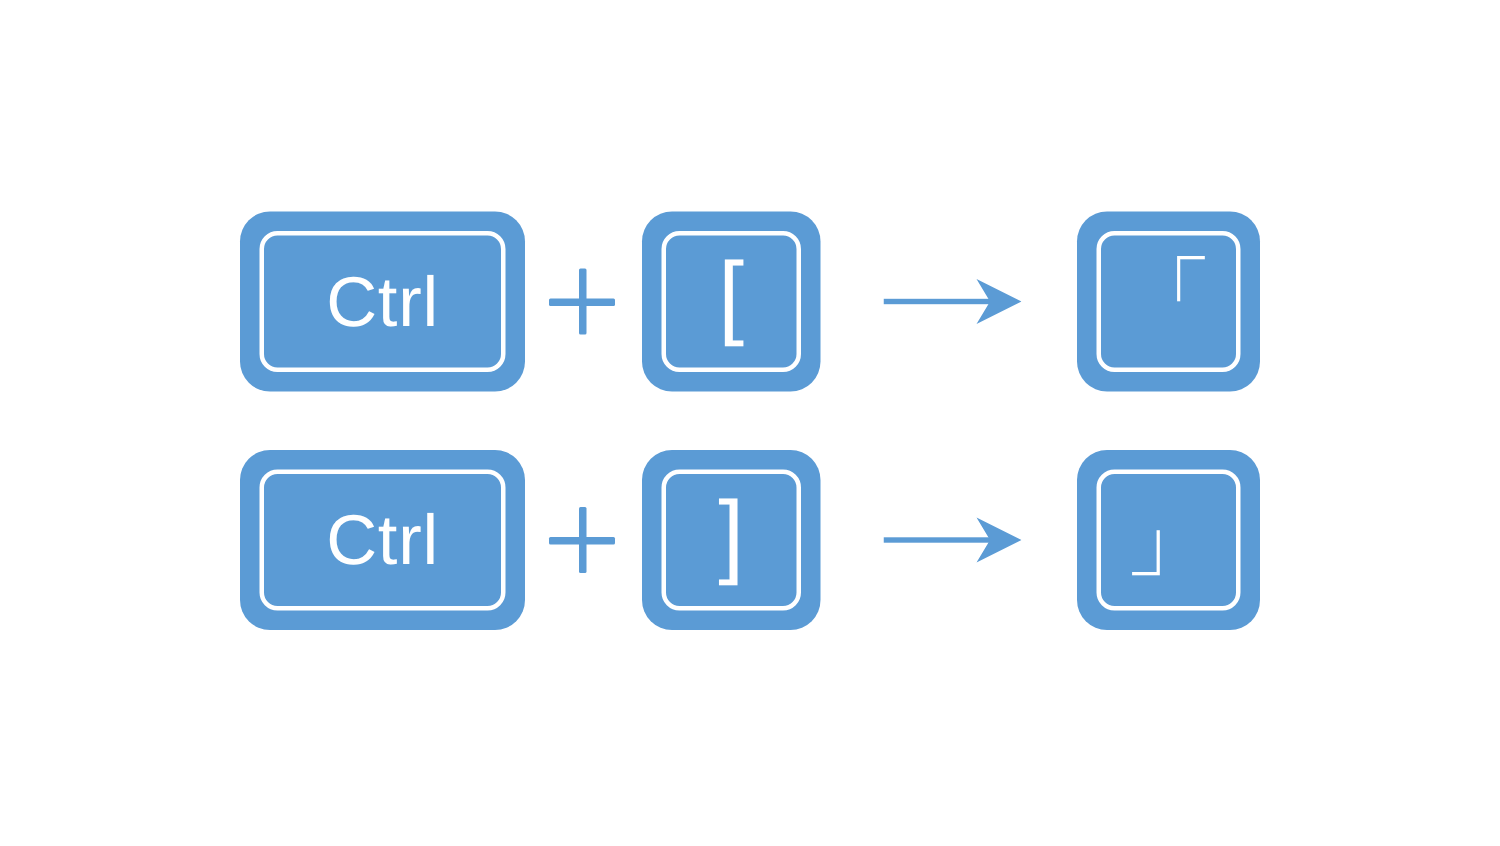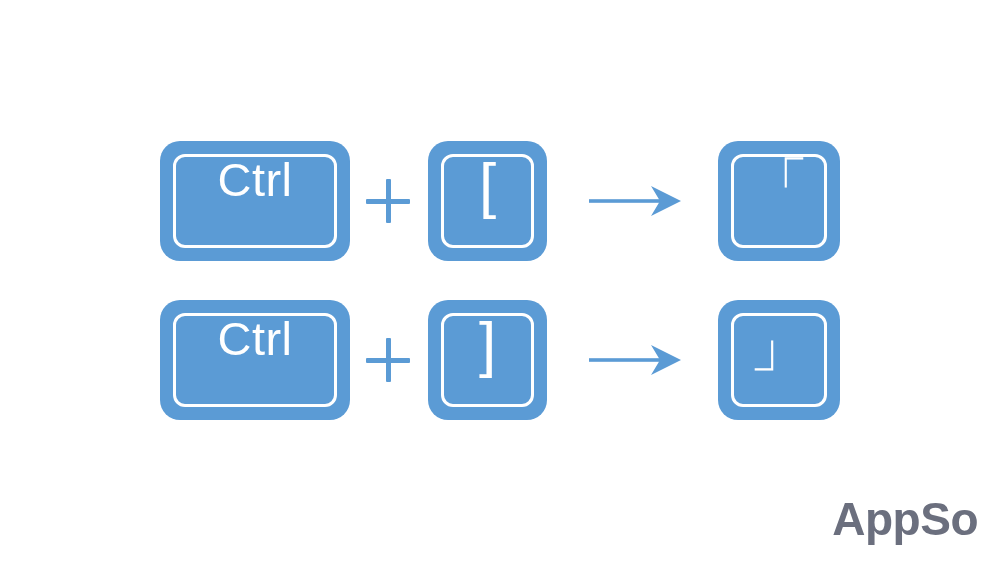--- a/index.html
+++ b/index.html
@@ -43,20 +43,21 @@
     box-sizing: border-box;
     padding: 13px;
   }
   .keycap .keycap-inner {
     width: 100%;
     height: 100%;
     box-sizing: border-box;
     border: 3.5px solid #ffffff;
     border-radius: 12px;
     display: flex;
+    align-items: center;
     justify-content: center;
   }
   .keycap .keycap-label {
     color: #ffffff;
     line-height: 1;
     display: block;
     text-align: center;
     white-space: nowrap;
   }
 
@@ -226,15 +227,14 @@
     </div>
 
     <div class="keycap key-result">
       <div class="keycap-inner">
         <span class="keycap-label">」</span>
       </div>
     </div>
 
   </div>
 
-  <div id="brand-logo">AppSo</div>
 
 </div>
 
 </body></html>

